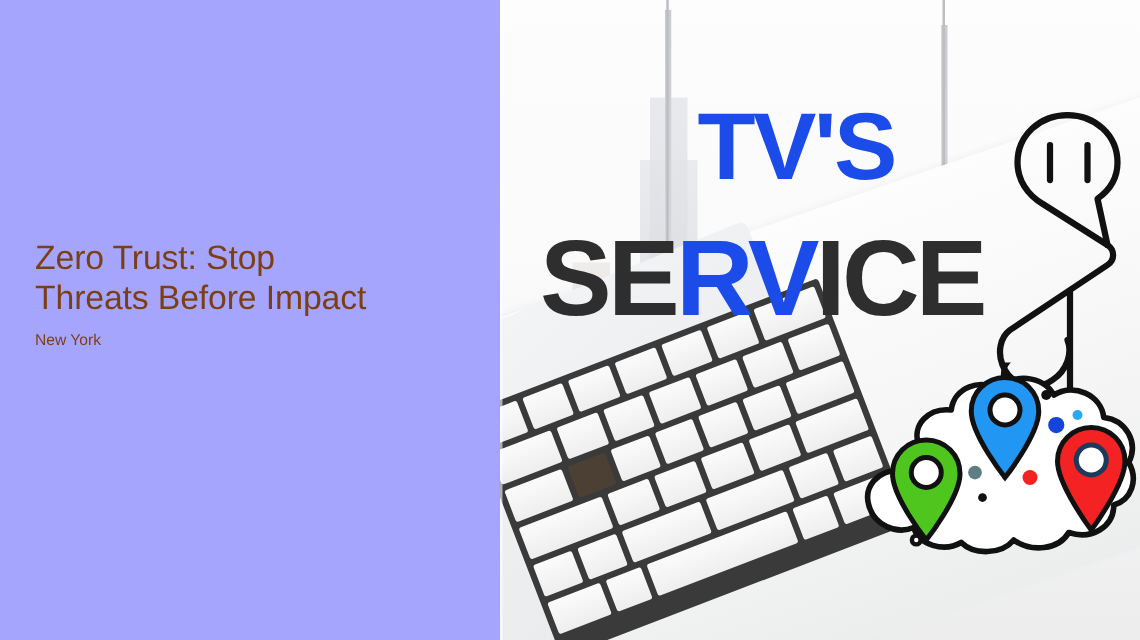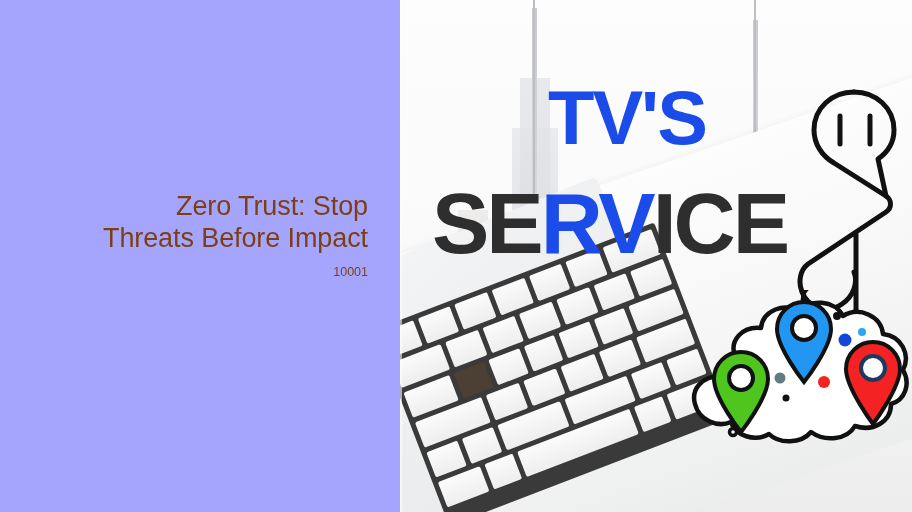--- a/index.html
+++ b/index.html
@@ -29,21 +29,20 @@
     height: 512px;
     background: #a5a5fe;
     overflow: hidden;
   }
 
   #text-block {
     position: absolute;
     left: 28px;
     top: 190px;
     width: 340px;
-    text-align: right;
   }
 
   #page-title {
     font-size: 27px;
     line-height: 32px;
     font-weight: 400;
     color: #7c3f15;
     letter-spacing: -0.1px;
     margin: 0 0 8px 0;
     white-space: pre-line;
@@ -171,21 +170,21 @@
   
   .hero-line {
     position: absolute;
     font-weight: 700;
     font-family: "Liberation Sans", sans-serif;
     letter-spacing: -1px;
     white-space: nowrap;
     line-height: 1;
   }
   #hero-tvs {
-    left: 148px;
+    left: 158px;
     top: 80px;
     font-size: 76px;
     color: #1b4cea;
     letter-spacing: -2px;
   }
   #hero-service {
     left: 32px;
     top: 180px;
     font-size: 86px;
     letter-spacing: -3px;
@@ -222,22 +221,22 @@
   <div id="left-panel">
 
     <div id="text-block">
 
       <h1 id="page-title">Zero Trust: Stop
 Threats Before Impact</h1>
 
 
 
 
-
-      <div class="contact-line">10001</div>
+      <div class="contact-line">New York</div>
+
 
 
     </div>
   </div>
 
   <div id="right-panel">
 
     <div class="bg-wash"></div>
 
     <div class="skyline">

